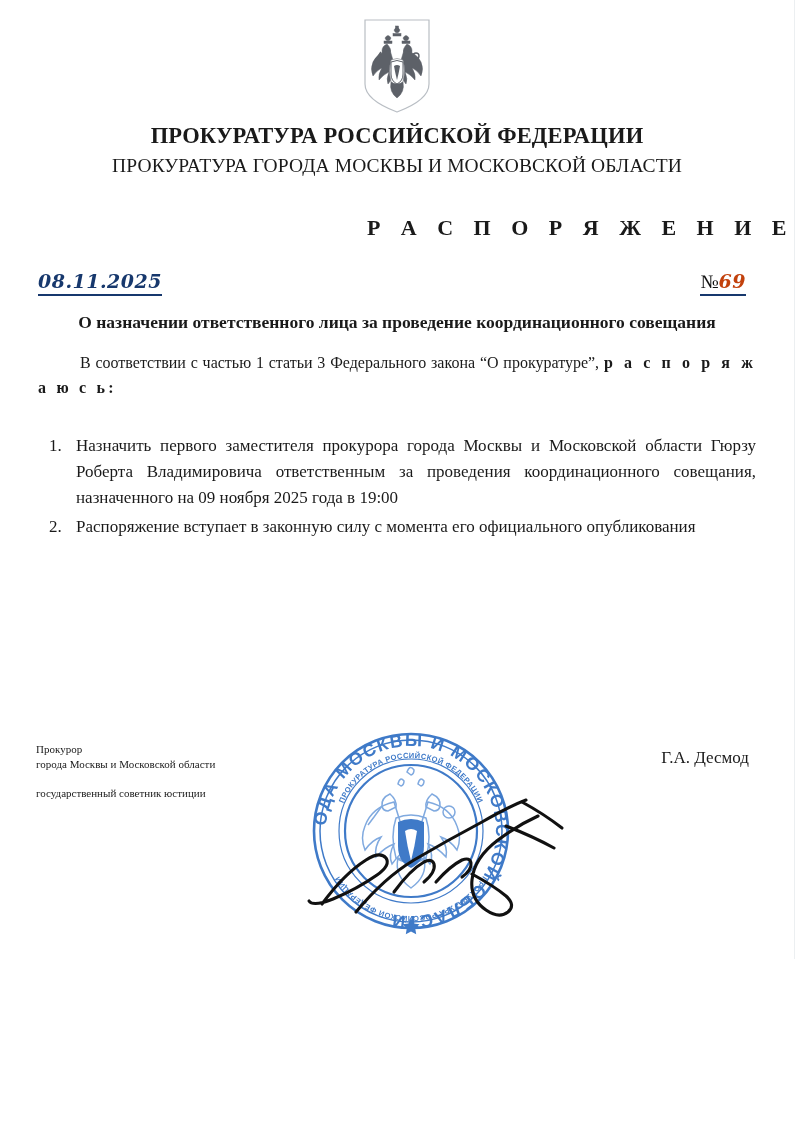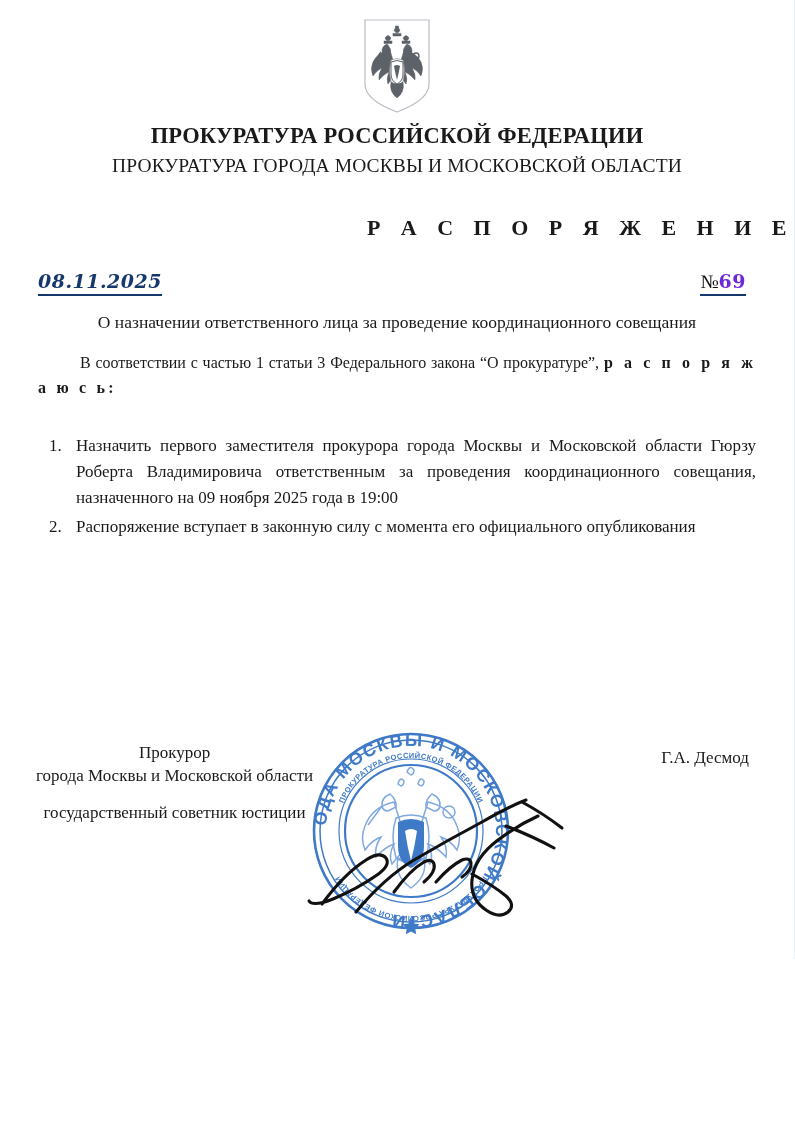--- a/index.html
+++ b/index.html
@@ -87,37 +87,38 @@
     padding-bottom: 1px;
     line-height: 1.15;
     white-space: nowrap;
   }
   .doc-number .num-sign {
     color: #111;
     font-weight: normal;
   }
   .doc-number .num-value {
     font-family: "DejaVu Serif", "Liberation Serif", serif;
-    font-weight: bold;
-    color: #6d28d9;
+    font-style: italic;
+    font-weight: bold;
+    color: #c2410c;
     letter-spacing: 0.5px;
   }
 
   
   .city {
     text-align: center;
     font-size: 17px;
     font-weight: bold;
     letter-spacing: 4px;
     margin-top: 22px;
   }
   .subject {
     text-align: center;
     font-size: 17.5px;
-    font-weight: normal;
+    font-weight: bold;
     margin-top: 16px;
     padding: 0 42px;
     line-height: 1.25;
   }
 
   
   .body-para {
     margin-top: 17px;
     padding: 0 38px;
     font-size: 16px;
@@ -147,23 +148,22 @@
     position: absolute;
     left: 0;
     top: 742px;
     width: 795px;
     height: 220px;
   }
   .sign-text {
     position: absolute;
     left: 36px;
     top: 0;
-    font-size: 17px;
+    font-size: 11px;
     line-height: 1.35;
-    text-align: center;
   }
   .sign-text .gap {
     height: 14px;
   }
   .signer-name {
     position: absolute;
     right: 46px;
     top: 6px;
     font-size: 17px;
     white-space: nowrap;

